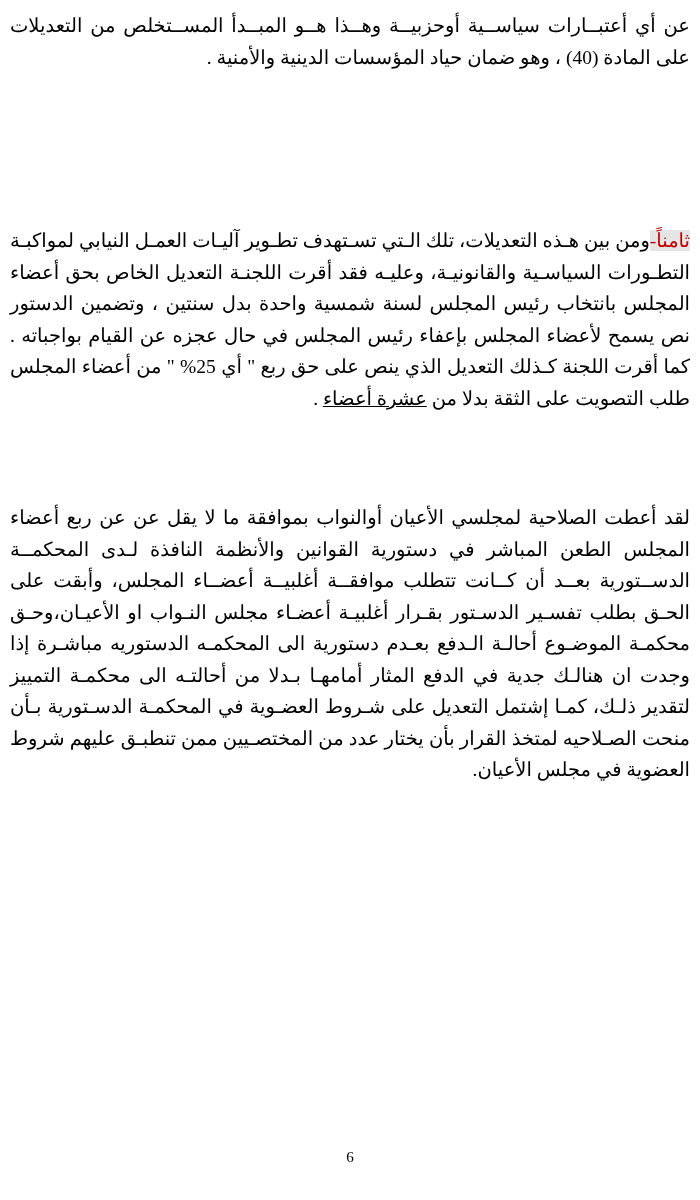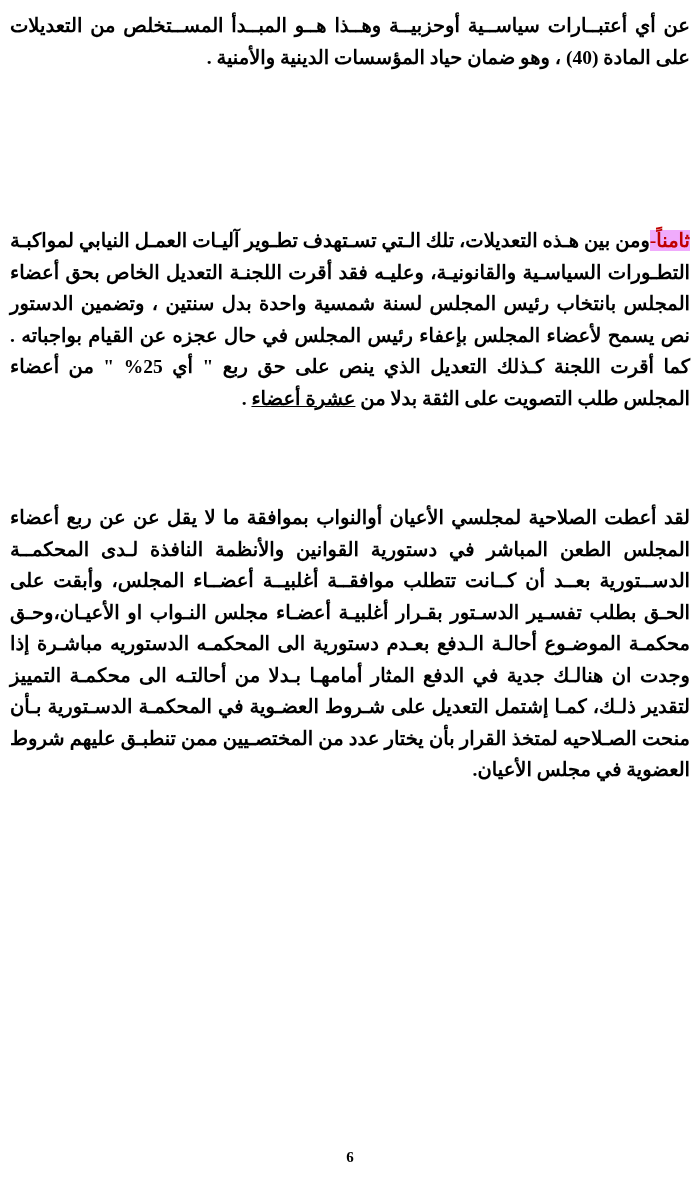--- a/index.html
+++ b/index.html
@@ -16,36 +16,35 @@
     overflow: hidden;
   }
   .page {
     position: absolute;
     top: 0;
     left: 0;
     width: 700px;
     height: 1180px;
     box-sizing: border-box;
     padding: 10px 6px 0 6px;
-    font-weight: bold;
   }
   .para {
     direction: rtl;
     text-align: justify;
     text-align-last: right;
     font-size: 19.5px;
     line-height: 31.5px;
     margin: 0;
     padding: 0 4px;
   }
   .spacer-1 { height: 152px; }
   .spacer-2 { height: 60px; }
   .spacer-3 { height: 28px; }
   .highlight {
-    background: #f0abfc;
+    background: #e5e5e5;
     color: #c00000;
   }
   .redtext {
     color: #d03020;
   }
   .underline {
     text-decoration: underline;
   }
   .footer {
     position: absolute;

